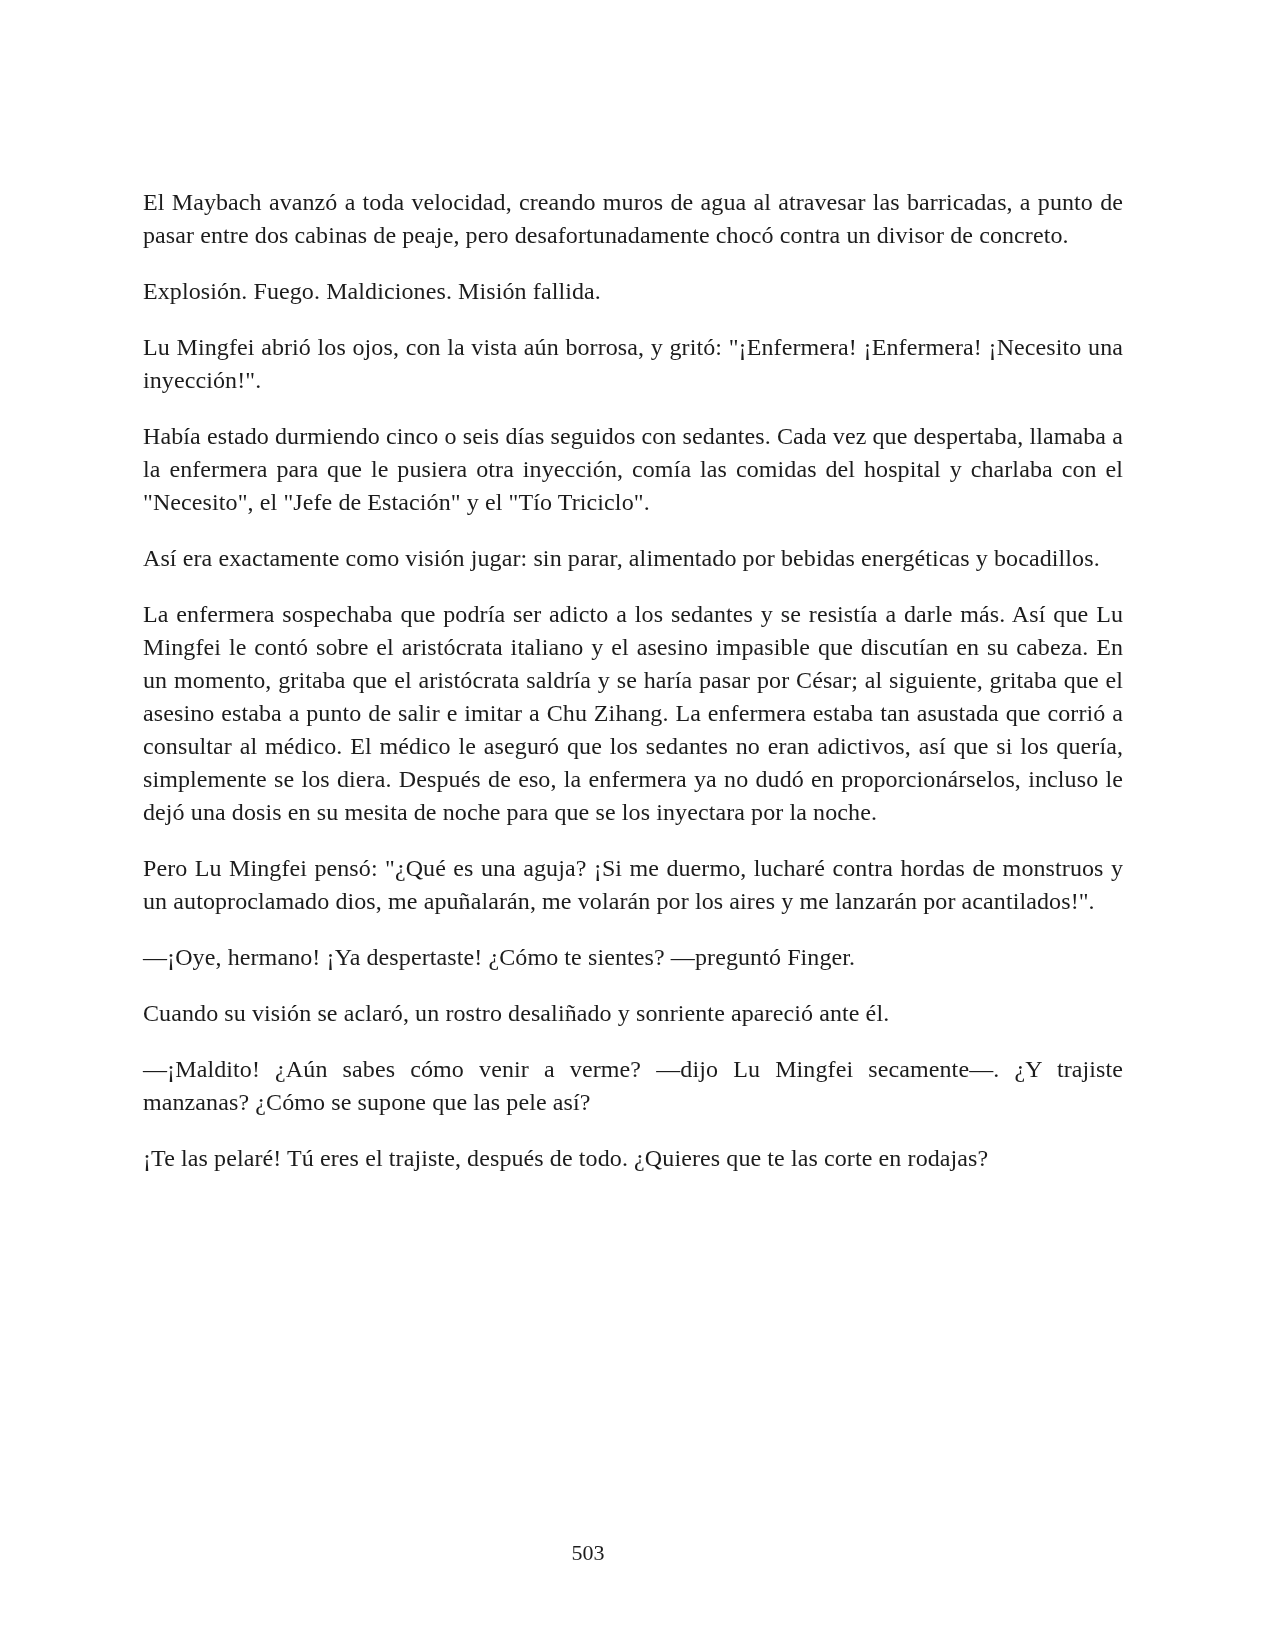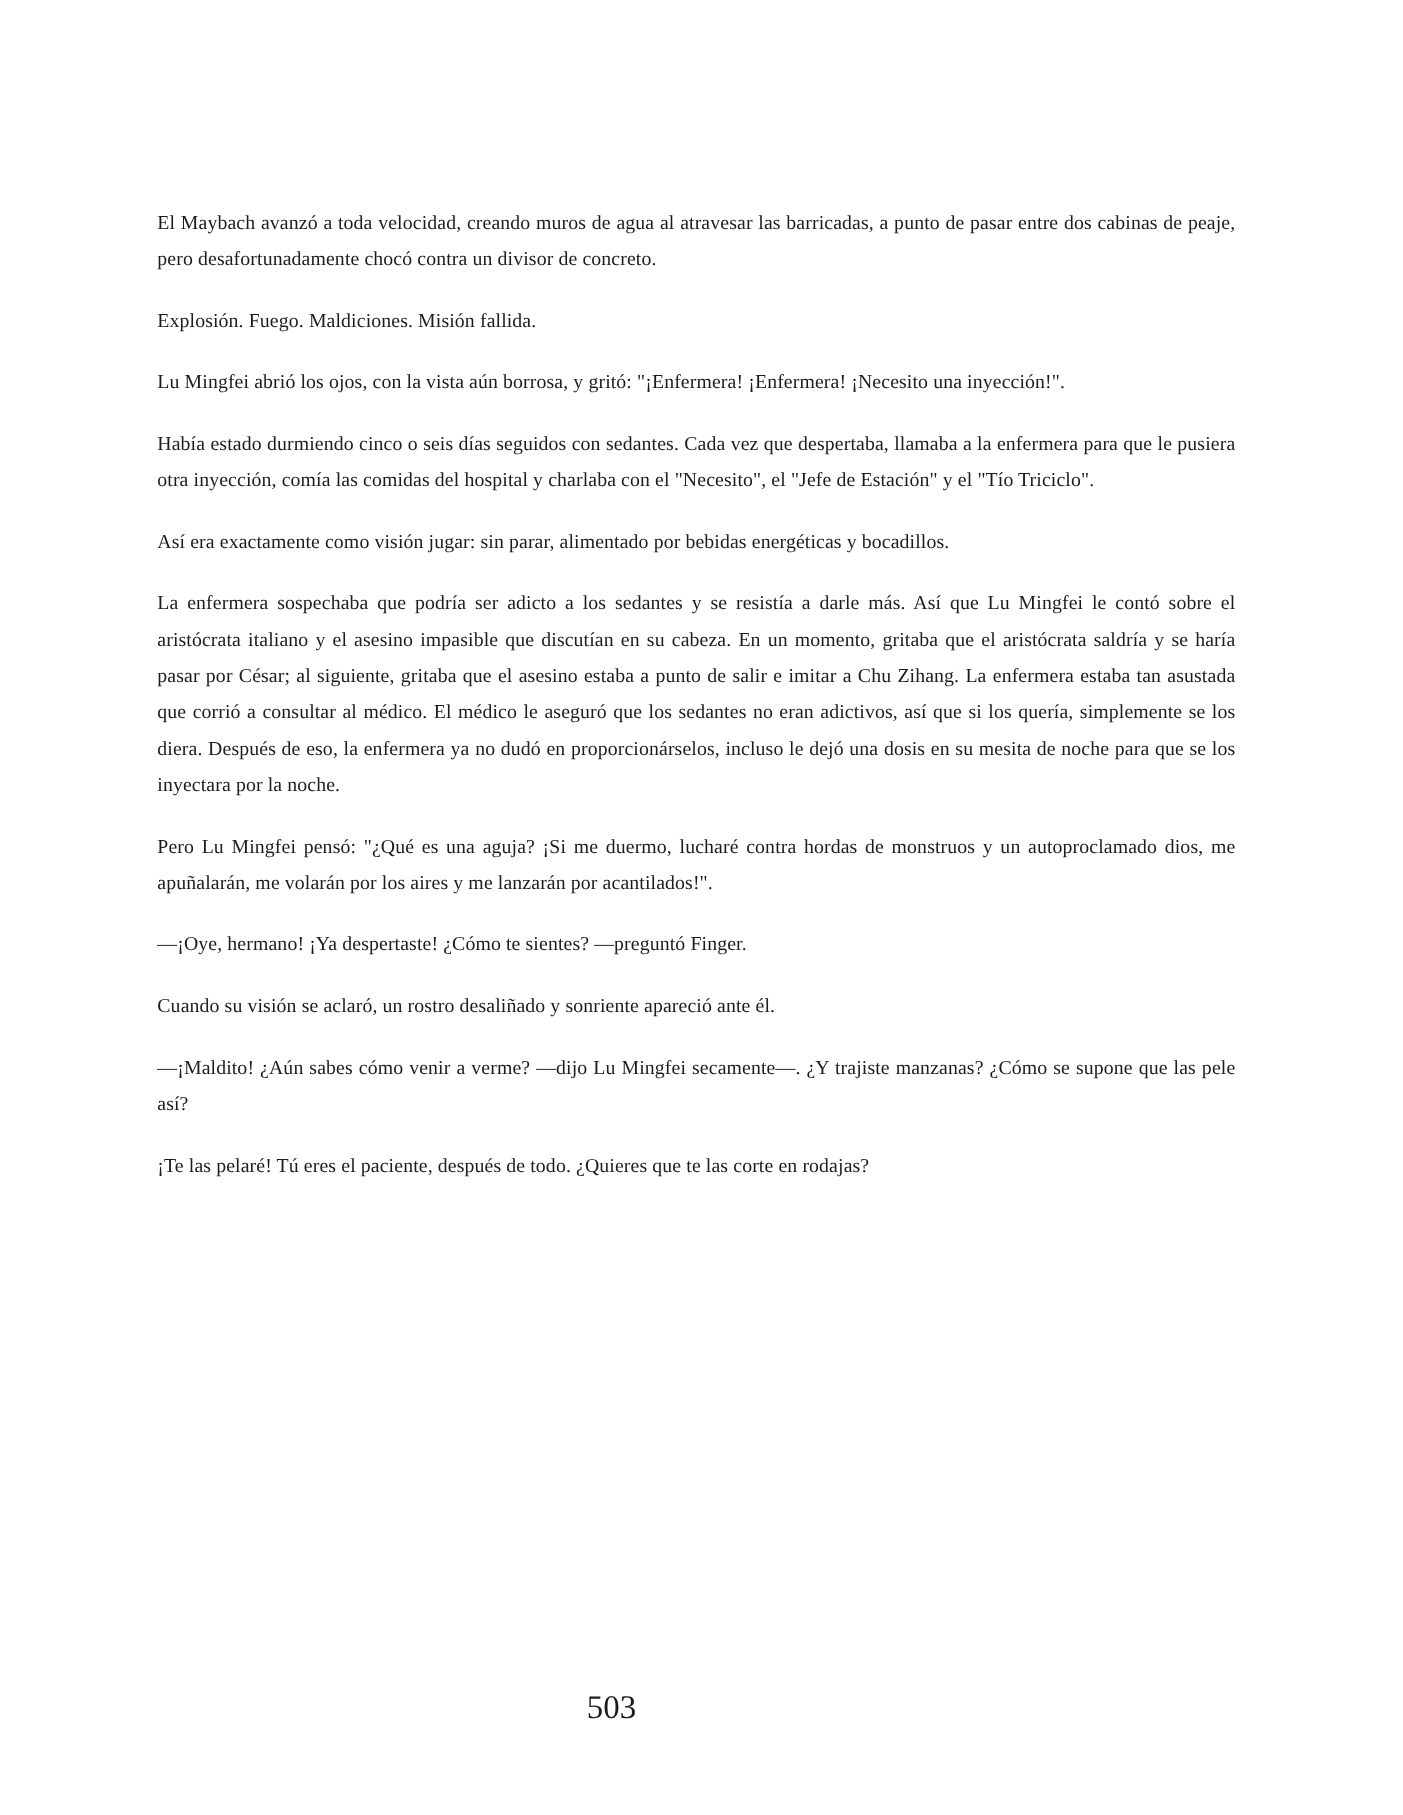--- a/index.html
+++ b/index.html
@@ -24,47 +24,48 @@
     background: #ffffff;
   }
   .text-block {
     position: absolute;
     top: 186px;
     left: 143px;
     width: 980px;
   }
   .text-block p {
     margin: 0 0 23px 0;
-    font-size: 18px;
+    font-size: 24px;
     line-height: 33px;
     text-align: justify;
     text-justify: inter-word;
     letter-spacing: 0.1px;
   }
   .page-number {
     position: absolute;
     top: 1536px;
     left: 0;
     width: 1112px;
     text-align: center;
-    font-size: 30px;
+    font-size: 22px;
     line-height: 33px;
+    padding-left: 32px;
   }
 </style>
 </head>
 <body>
 
 <div class="page">
   <div class="text-block">
     <p>El Maybach avanzó a toda velocidad, creando muros de agua al atravesar las barricadas, a punto de pasar entre dos cabinas de peaje, pero desafortunadamente chocó contra un divisor de concreto.</p>
     <p>Explosión. Fuego. Maldiciones. Misión fallida.</p>
     <p>Lu Mingfei abrió los ojos, con la vista aún borrosa, y gritó: "¡Enfermera! ¡Enfermera! ¡Necesito una inyección!".</p>
     <p>Había estado durmiendo cinco o seis días seguidos con sedantes. Cada vez que despertaba, llamaba a la enfermera para que le pusiera otra inyección, comía las comidas del hospital y charlaba con el "Necesito", el "Jefe de Estación" y el "Tío Triciclo".</p>
     <p>Así era exactamente como visión jugar: sin parar, alimentado por bebidas energéticas y bocadillos.</p>
     <p>La enfermera sospechaba que podría ser adicto a los sedantes y se resistía a darle más. Así que Lu Mingfei le contó sobre el aristócrata italiano y el asesino impasible que discutían en su cabeza. En un momento, gritaba que el aristócrata saldría y se haría pasar por César; al siguiente, gritaba que el asesino estaba a punto de salir e imitar a Chu Zihang. La enfermera estaba tan asustada que corrió a consultar al médico. El médico le aseguró que los sedantes no eran adictivos, así que si los quería, simplemente se los diera. Después de eso, la enfermera ya no dudó en proporcionárselos, incluso le dejó una dosis en su mesita de noche para que se los inyectara por la noche.</p>
     <p>Pero Lu Mingfei pensó: "¿Qué es una aguja? ¡Si me duermo, lucharé contra hordas de monstruos y un autoproclamado dios, me apuñalarán, me volarán por los aires y me lanzarán por acantilados!".</p>
     <p>—¡Oye, hermano! ¡Ya despertaste! ¿Cómo te sientes? —preguntó Finger.</p>
     <p>Cuando su visión se aclaró, un rostro desaliñado y sonriente apareció ante él.</p>
     <p>—¡Maldito! ¿Aún sabes cómo venir a verme? —dijo Lu Mingfei secamente—. ¿Y trajiste manzanas? ¿Cómo se supone que las pele así?</p>
-    <p>¡Te las pelaré! Tú eres el paciente, después de todo. ¿Quieres que te las corte en rodajas?</p>
+    <p>¡Te las pelaré! Tú eres el trajiste, después de todo. ¿Quieres que te las corte en rodajas?</p>
   </div>
   <div class="page-number">503</div>
 </div>
 
 </body></html>

